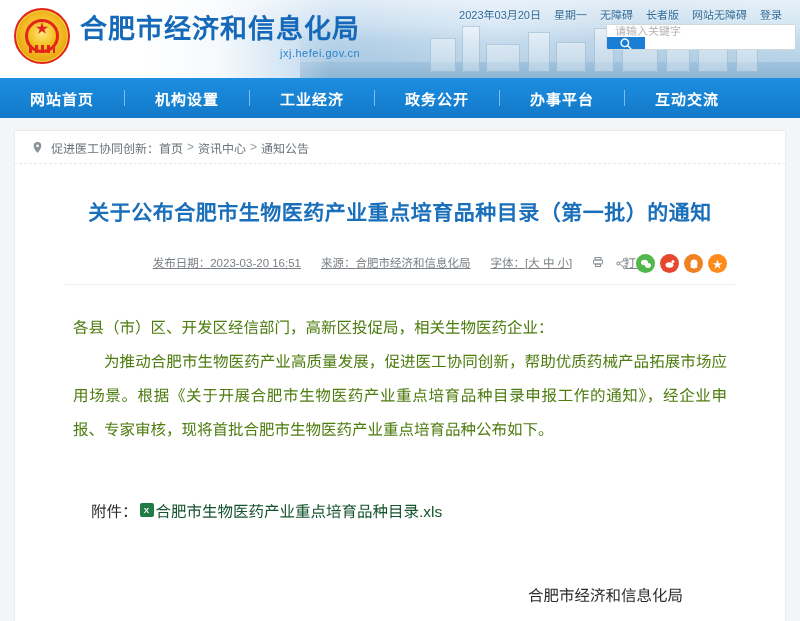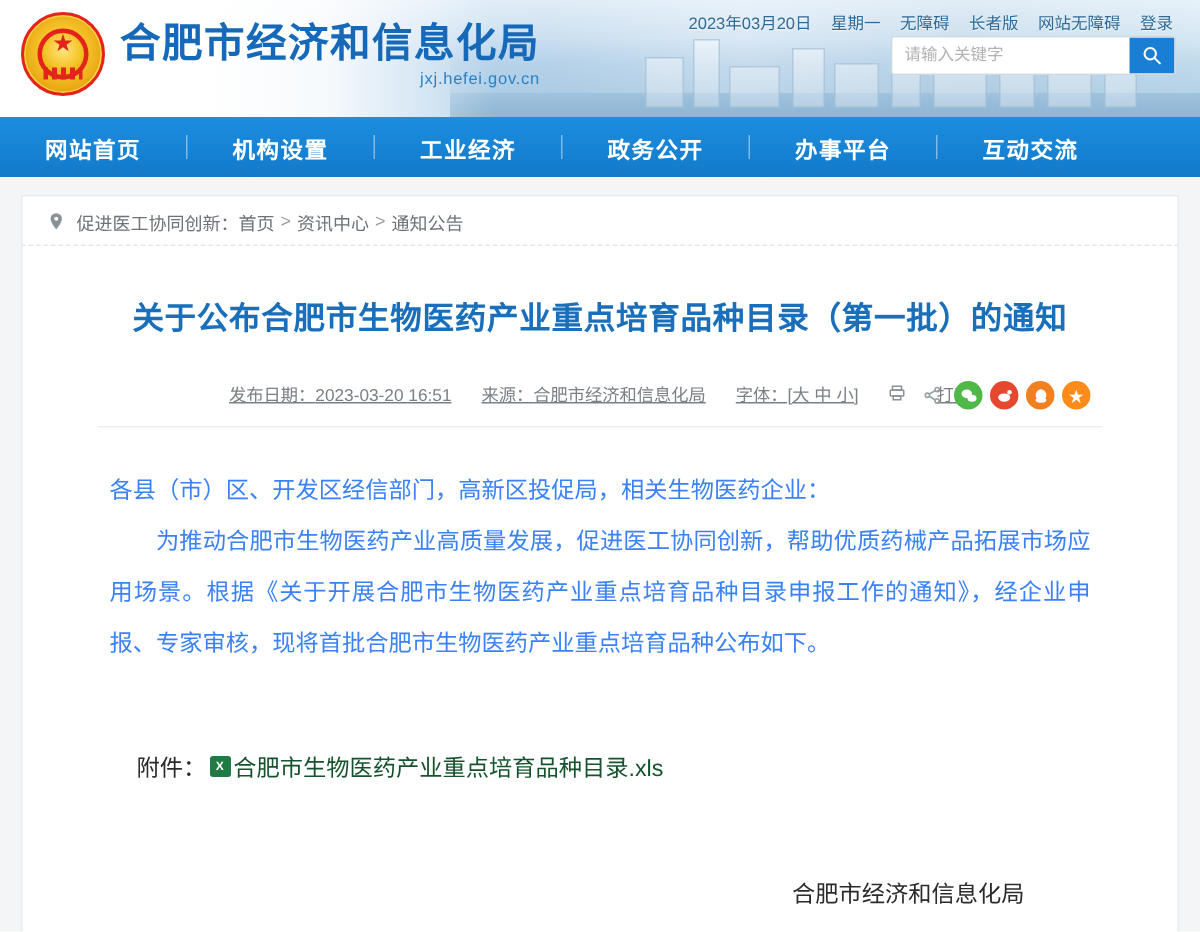--- a/index.html
+++ b/index.html
@@ -95,27 +95,28 @@
   }
   .hdr-toplinks {
     position: absolute; right: 18px; top: 6px;
     font-size: 11px; color: #2e6a97;
     display: flex; gap: 13px;
     text-shadow: 0 1px 1px rgba(255,255,255,0.8);
     align-items: flex-end;
   }
   .hdr-toplinks span { cursor: pointer; white-space: nowrap; }
   .search-box {
-    position: absolute; right: 16px; top: 24px;
+    position: absolute; right: 4px; top: 24px;
     width: 190px; height: 26px;
     display: flex;
     border: 1px solid #cfd8dd;
     background: #fff;
     border-radius: 2px;
     overflow: hidden;
+    flex-direction: column;
   }
   .search-box input {
     flex: 1; border: 0; outline: 0;
     padding: 0 8px;
     font-size: 11px; color: #333;
     font-family: "Liberation Sans", sans-serif;
   }
   .search-box input::placeholder { color: #b3b3b3; }
   .search-btn {
     width: 38px; background: #1a7fd4;
@@ -200,21 +201,21 @@
   .s-weibo  { background: #e6472f; }
   .s-qq     { background: #f08020; }
   .s-star   { background: #ff8c1a; }
 
   .divider { height: 1px; background: #eceff1; margin: 2px -8px 0 -8px; }
 
   .body-text {
     margin-top: 26px;
     font-size: 15.5px;
     line-height: 34px;
-    color: #3b82f6;
+    color: #4d7c0f;
     font-family: Liberation Serif, serif;
     text-align: justify;
   }
   .body-text p { margin: 0; }
   .body-text p.indent { text-indent: 2em; }
 
   .attach {
     margin-top: 52px;
     font-size: 15.5px;
     color: #2b2b2b;

